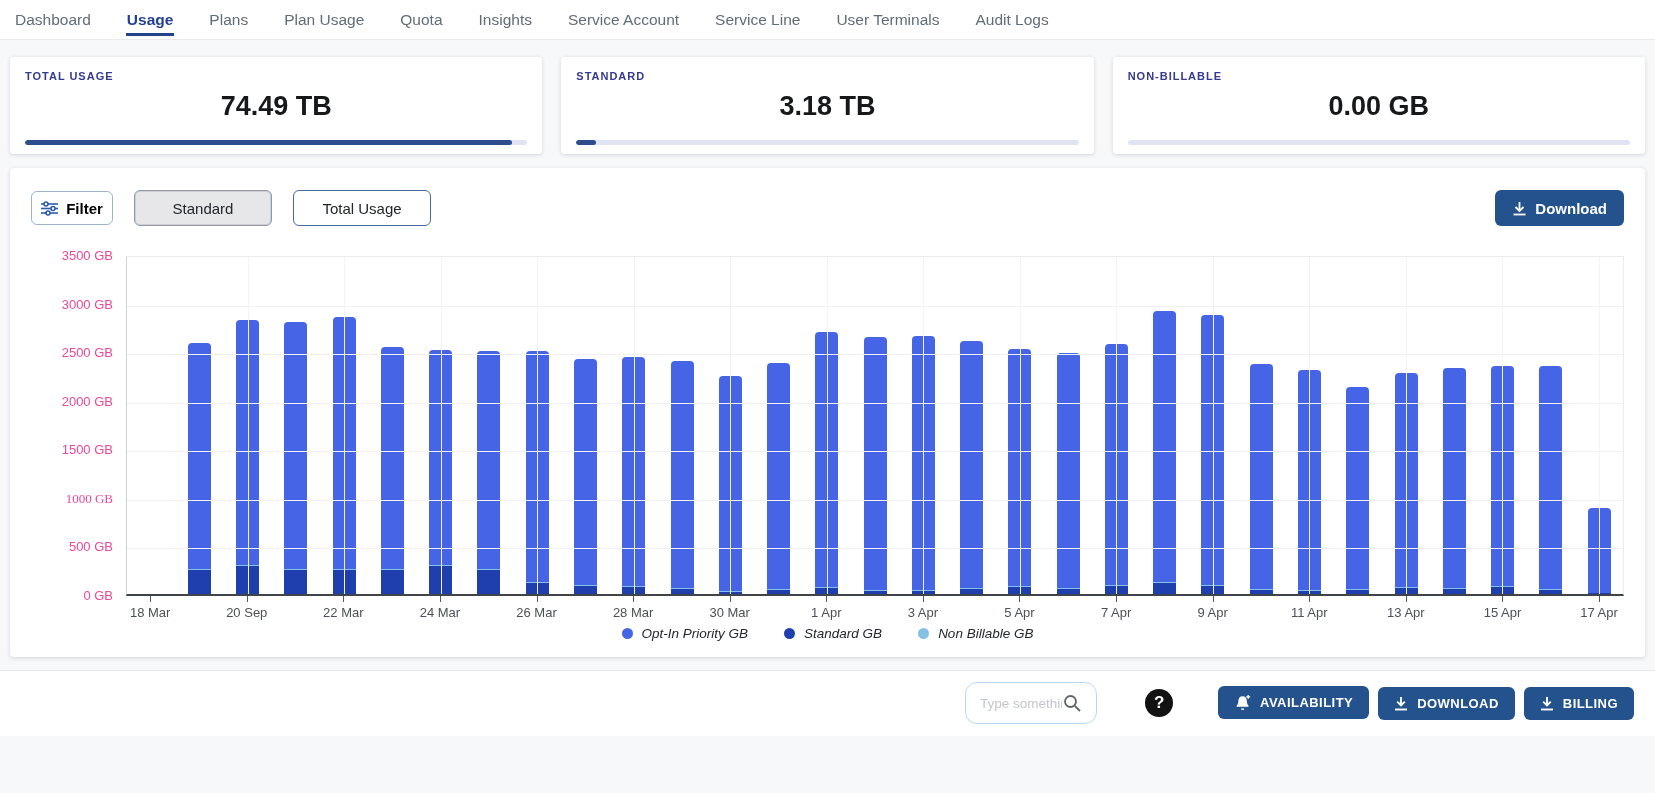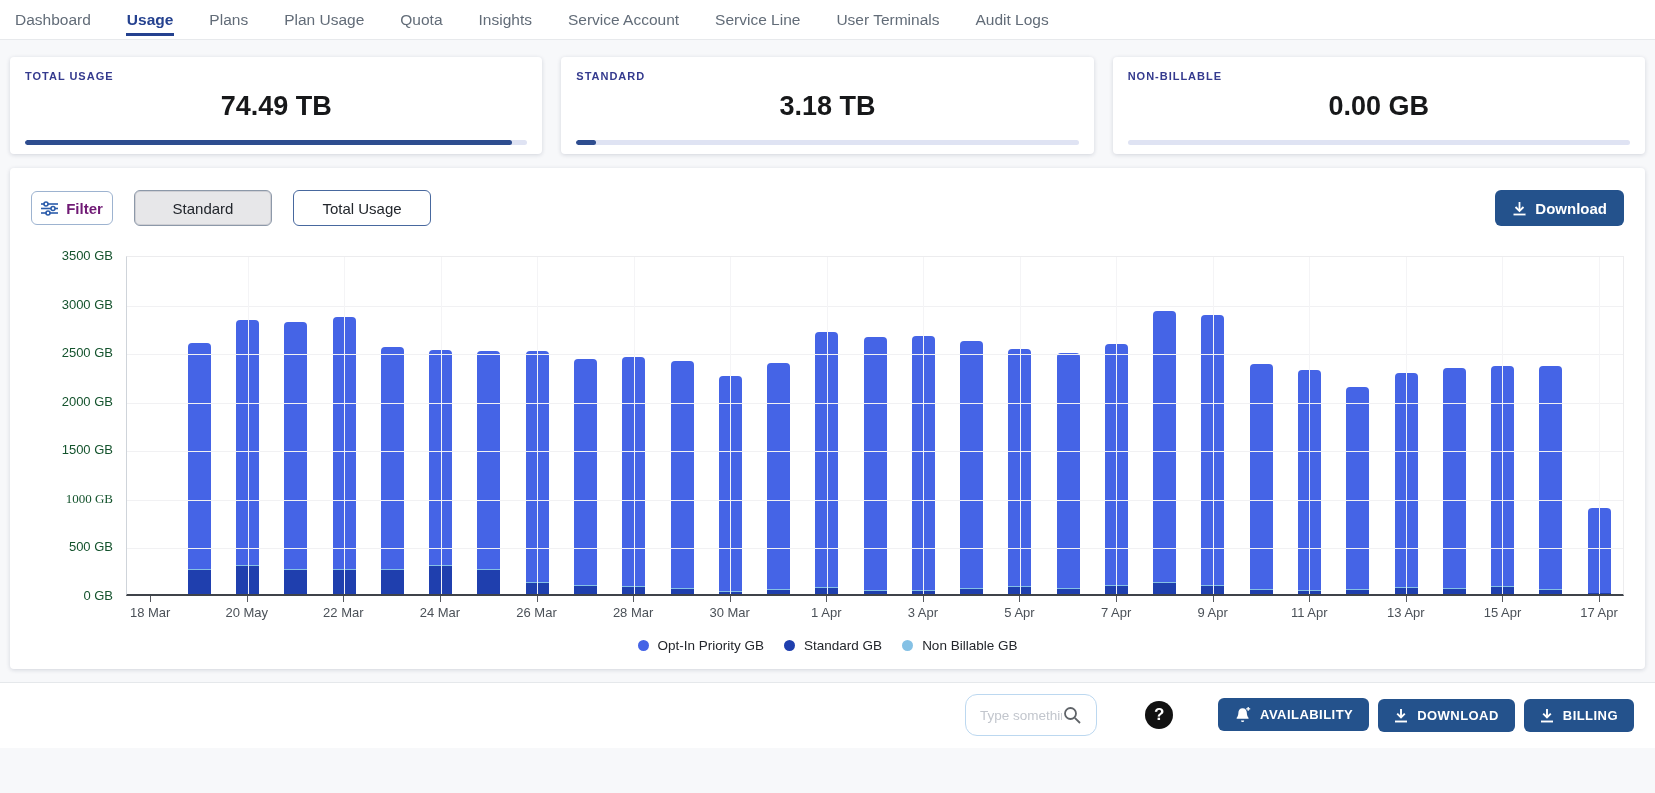--- a/index.html
+++ b/index.html
@@ -22,46 +22,46 @@
   .card-value { font-size:27px; font-weight:700; color:#17181a; text-align:center; margin-top:9px; }
   .card-bar { margin-top:auto; height:5px; border-radius:4px; background:#dfe3f3; overflow:hidden; }
   .card-bar-fill { height:100%; background:#2e4d8f; border-radius:4px; }
 
   
   .main-card { background:#fff; margin:14px 10px 0; border-radius:4px;
     box-shadow:0 1px 4px rgba(20,30,60,.16); padding:22px 21px 16px; }
   .toolbar { display:flex; align-items:center; }
   .btn { display:inline-flex; align-items:center; justify-content:center; gap:8px;
     border-radius:6px; font-size:15px; cursor:pointer; background:#fff; }
-  .btn-filter { width:82px; height:34px; border:1px solid #9db3d0; color:#701a75; font-weight:700; }
+  .btn-filter { width:82px; height:34px; border:1px solid #9db3d0; color:#000000; font-weight:700; }
   .btn-toggle { width:138px; height:36px; border:1px solid #48689e; color:#22262c; margin-left:21px; }
   .btn-toggle.selected { background:#e7e7e9; border:1px solid #8d99a9; box-shadow:inset 0 0 0 1px #cfcfd4; }
   .btn-download { margin-left:auto; height:36px; padding:0 17px; background:#24528c; color:#fff;
     font-weight:700; border:none; font-size:15px; }
 
   
   .chart-wrap { position:relative; margin-top:30px; padding-left:95px; }
   .ylabel { position:absolute; left:0; width:82px; text-align:right;
-    font-size:13px; color:#14532d; }
+    font-size:13px; color:#ec4899; }
   .plot { position:relative; height:340px; border-left:1px solid #cfd4da;
     border-top:1px solid #ececee; border-right:1px solid #ececee;
     border-bottom:2px solid #3f434a; }
   .hgrid { position:absolute; left:0; right:0; height:1px; background:#f1f1f3; }
   .vgrid { position:absolute; top:0; bottom:0; width:1px; background:#f4f4f6; }
   .bars-row { position:absolute; left:0; right:0; top:0; bottom:0; display:flex; }
   .slot { flex:1; display:flex; align-items:flex-end; justify-content:center; }
   .bar-col { width:23px; display:flex; flex-direction:column;
     border-radius:4px 4px 0 0; overflow:hidden; }
   .seg { width:100%; }
   .xaxis { display:flex; margin-left:95px; margin-right:1px; }
   .xslot { flex:1; position:relative; height:26px; }
   .xtick { position:absolute; left:50%; top:0; width:1px; height:6px; background:#565a60; }
   .xlab { position:absolute; left:50%; transform:translateX(-50%); top:9px;
     font-size:13px; color:#4b5158; white-space:nowrap; }
-  .legend { display:flex; justify-content:center; gap:20px; margin-top:16px; }
+  .legend { display:flex; justify-content:center; gap:36px; margin-top:4px;font-style:italic; }
   .legend-item { display:flex; align-items:center; gap:9px; }
   .legend-dot { width:11px; height:11px; border-radius:50%; }
   .legend-label { font-size:13.5px; color:#24272c; }
 
   
   .footer { margin-top:13px; border-top:1px solid #e5e8eb; background:#fff;
     padding:11px 21px 12px; display:flex; align-items:center; justify-content:flex-end; }
   .search-box { width:132px; height:42px; border:1px solid #bcd8f0; border-radius:12px;
     display:flex; align-items:center; padding:0 11px 0 14px; background:#fff; }
   .search-box input { border:none; outline:none; width:82px; font-size:13.5px;
@@ -396,21 +396,21 @@
       <div class="ylabel" style="top: 332px;">0 GB</div>
     </div>
   <div class="xaxis" id="xaxis">
       <div class="xslot">
         <div class="xtick"></div>
         <div class="xlab">18 Mar</div>
       </div>
       <div class="xslot"></div>
       <div class="xslot">
         <div class="xtick"></div>
-        <div class="xlab">20 May</div>
+        <div class="xlab">20 Sep</div>
       </div>
       <div class="xslot"></div>
       <div class="xslot">
         <div class="xtick"></div>
         <div class="xlab">22 Mar</div>
       </div>
       <div class="xslot"></div>
       <div class="xslot">
         <div class="xtick"></div>
         <div class="xlab">24 Mar</div>

